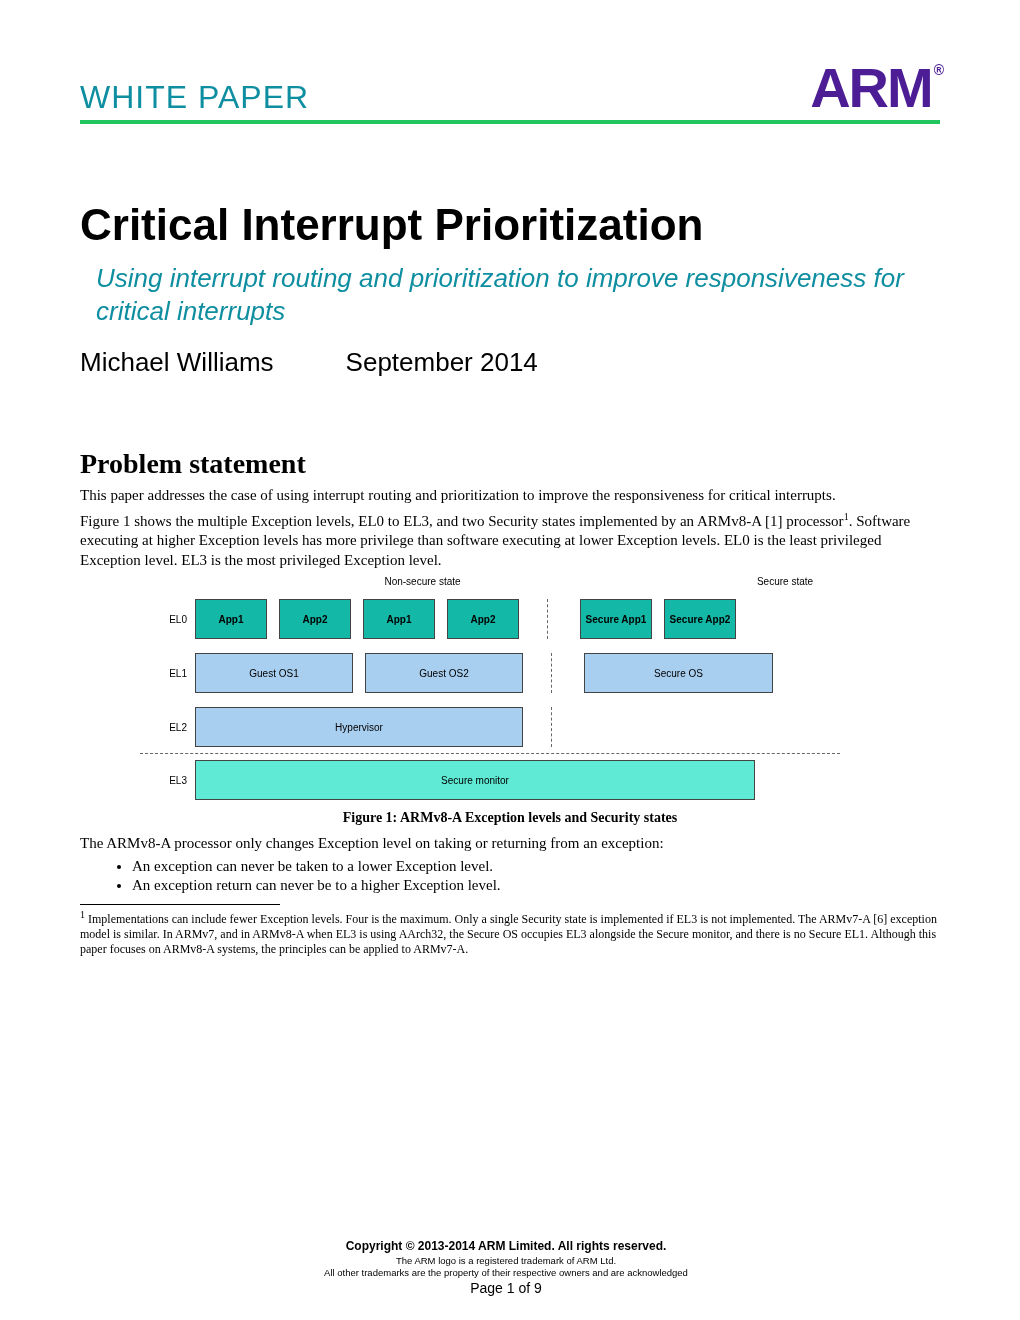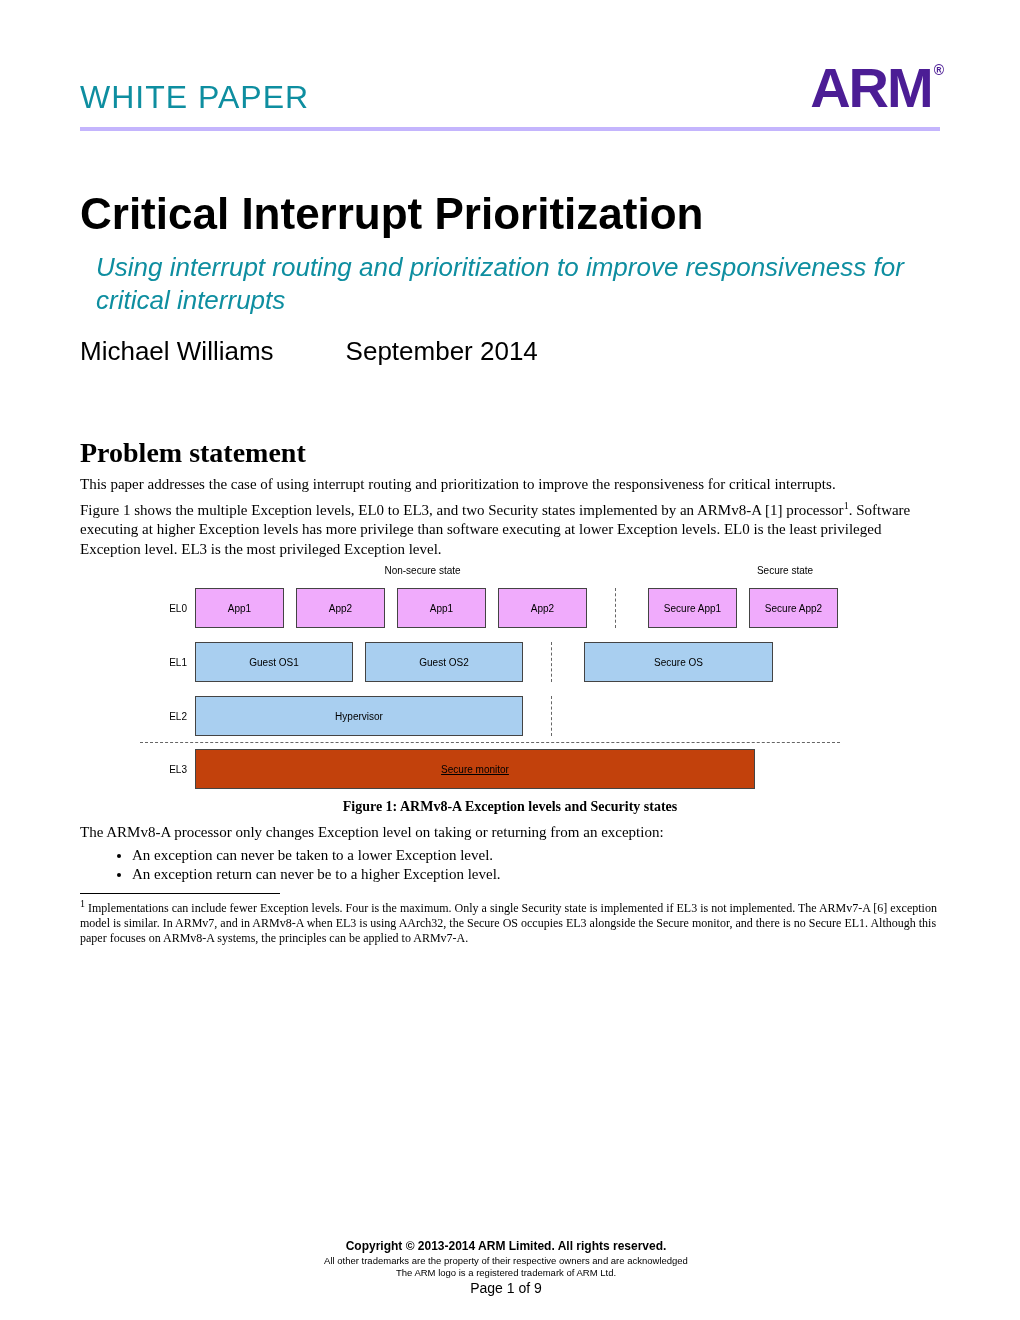--- a/index.html
+++ b/index.html
@@ -13,23 +13,23 @@
     width: 1020px;
     height: 1320px;
     padding: 60px 80px 20px 80px;
     box-sizing: border-box;
     position: relative;
   }
   .header-row {
     display: flex;
     justify-content: space-between;
     align-items: flex-end;
-    border-bottom: 4px solid #c4b5fd;
-    padding-bottom: 11px;
-    margin-bottom: 58px;
+    border-bottom: 4px solid #22c55e;
+    padding-bottom: 4px;
+    margin-bottom: 76px;
   }
   .white-paper {
     font-family: Arial, Helvetica, sans-serif;
     font-size: 32px;
     font-weight: 400;
     color: #0e8ea0;
     letter-spacing: 1px;
   }
   .arm-logo {
     font-family: Arial, Helvetica, sans-serif;
@@ -116,23 +116,23 @@
   }
   .box {
     border: 1px solid #444;
     height: 40px;
     display: flex;
     align-items: center;
     justify-content: center;
     font-size: 10px;
     box-sizing: border-box;
   }
-  .orange { background: #f0abfc; width: 89px; }
+  .orange { background: #14b8a6; width: 72px; font-weight: bold; }
   .blue { background: #a9cff0; }
-  .green { background: #c2410c; text-decoration: underline; }
+  .green { background: #5eead4; }
   .vdash-right {
     border-right: 1px dashed #666;
     padding-right: 28px;
     margin-right: 20px;
   }
   .group { display: flex; gap: 12px; }
   .hdash {
     border-top: 1px dashed #666;
     margin: 6px 0 6px 60px;
     width: 700px;
@@ -252,18 +252,18 @@
     <li>An exception return can never be to a higher Exception level.</li>
   </ul>
 
   <hr class="footnote-sep">
   <p class="footnote">
     <span class="sup">1</span><span> Implementations can include fewer Exception levels. Four is the maximum. Only a single Security state is implemented if EL3 is not implemented. The ARMv7-A [6] exception model is similar. In ARMv7, and in ARMv8-A when EL3 is using AArch32, the Secure OS occupies EL3 alongside the Secure monitor, and there is no Secure EL1. Although this paper focuses on ARMv8-A systems, the principles can be applied to ARMv7-A.</span>
   </p>
 
   <div class="footer">
     <div class="copyright">Copyright © 2013-2014 ARM Limited. All rights reserved.</div>
+    <div class="tm">The ARM logo is a registered trademark of ARM Ltd.</div>
     <div class="tm">All other trademarks are the property of their respective owners and are acknowledged</div>
-    <div class="tm">The ARM logo is a registered trademark of ARM Ltd.</div>
     <div class="pagenum">Page 1 of 9</div>
   </div>
 
 </div>
 
 </body></html>

